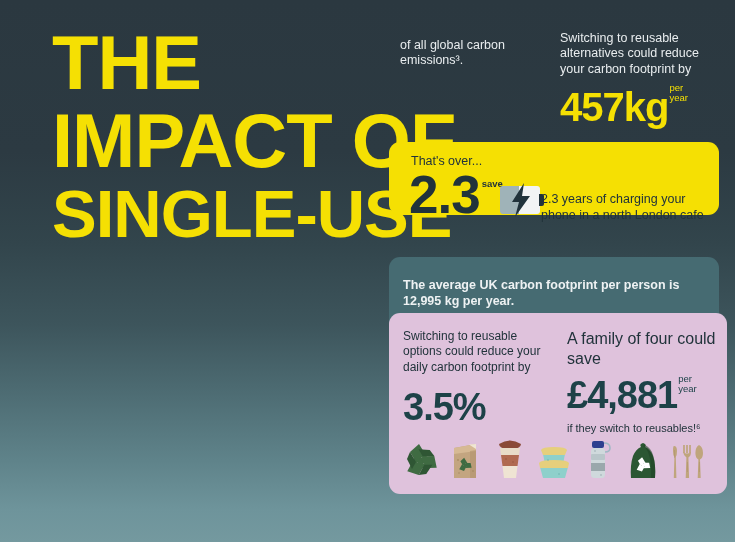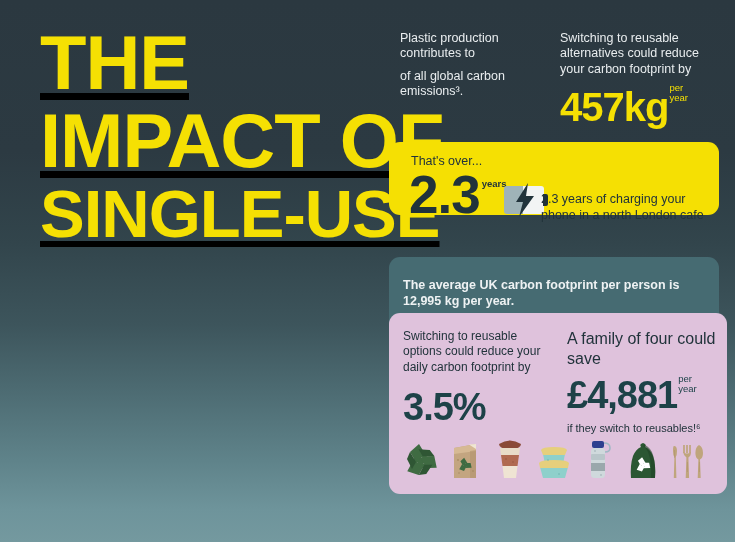--- a/index.html
+++ b/index.html
@@ -20,24 +20,23 @@
         #5f838a 85%,
         #6e949b 94%,
         #74999f 100%);
     font-family: "Liberation Sans", sans-serif;
     -webkit-font-smoothing: antialiased;
   }
 
   
   #title-block {
     position: absolute;
-    left: 40px;
+    left: 52px;
     top: 26px;
     width: 340px;
-    text-decoration: underline;
   }
   .title-line {
     color: #f5e003;
     font-family: "Liberation Sans Narrow", "Liberation Sans", sans-serif;
     font-weight: bold;
     font-size: 76px;
     line-height: 0.97;
     letter-spacing: -1px;
     transform: scaleX(1.0);
     transform-origin: left center;
@@ -198,36 +197,35 @@
 
 <div id="root">
 
   <div id="title-block">
     <div class="title-line l1">THE</div>
     <div class="title-line l2">IMPACT OF</div>
     <div class="title-line l3">SINGLE-USE</div>
   </div>
 
   <div class="topstat" id="stat-plastic">
-    <div class="lead">Plastic production contributes to</div>
     <div class="tail">of all global carbon emissions³.</div>
   </div>
 
   <div class="topstat" id="stat-switch">
     <div class="lead">Switching to reusable alternatives could reduce your carbon footprint by</div>
     <div>
       <span class="big">457kg</span><span class="peryear" style="color:#f5e003;"><span>per</span><br><span>year</span></span>
     </div>
   </div>
 
   <div id="card-years">
     <div class="thats">That's over...</div>
     <div id="years-row">
       <span id="years-number">2.3</span>
-      <span id="years-unit">years</span>
+      <span id="years-unit">save</span>
       <span id="battery">
         <span class="body"></span>
         <span class="tip"></span>
         <svg class="bolt" viewBox="0 0 20 34">
           <polygon points="13,0 1,19 8,19 4,34 19,13 11,13" fill="#21333b"></polygon>
         </svg>
       </span>
     </div>
     <div id="years-caption">2.3 years of charging your phone in a north London cafe</div>
   </div>

